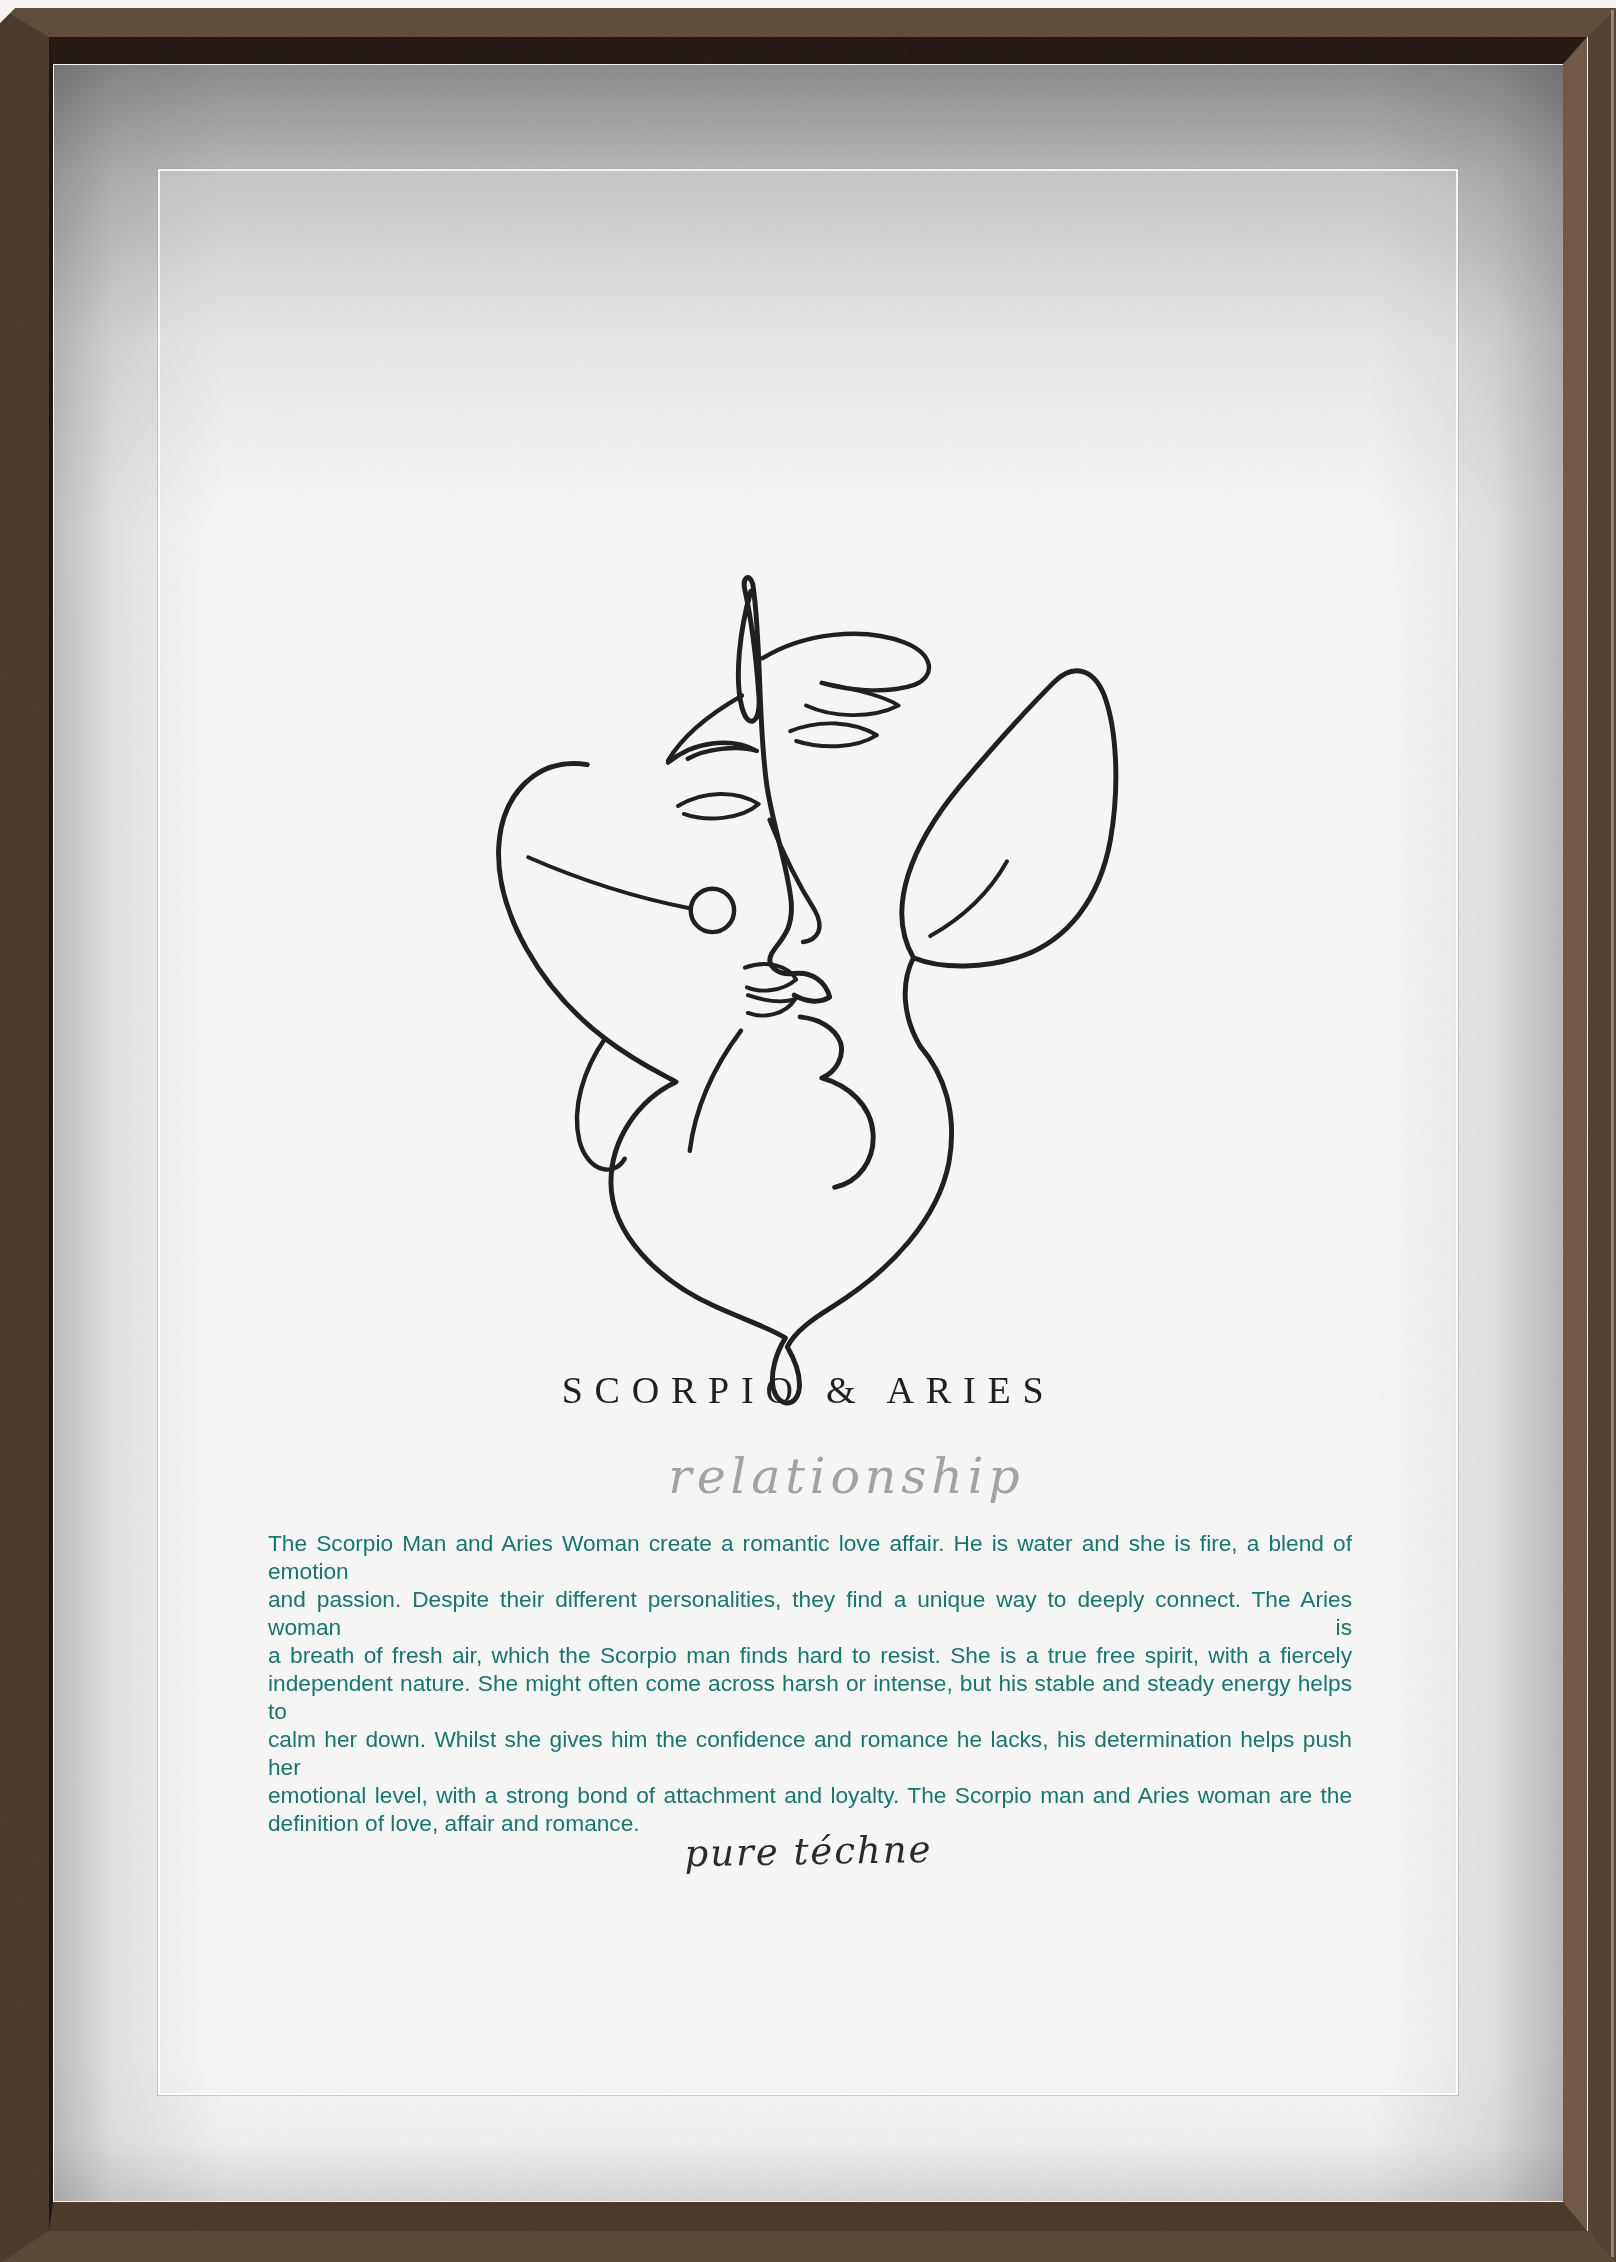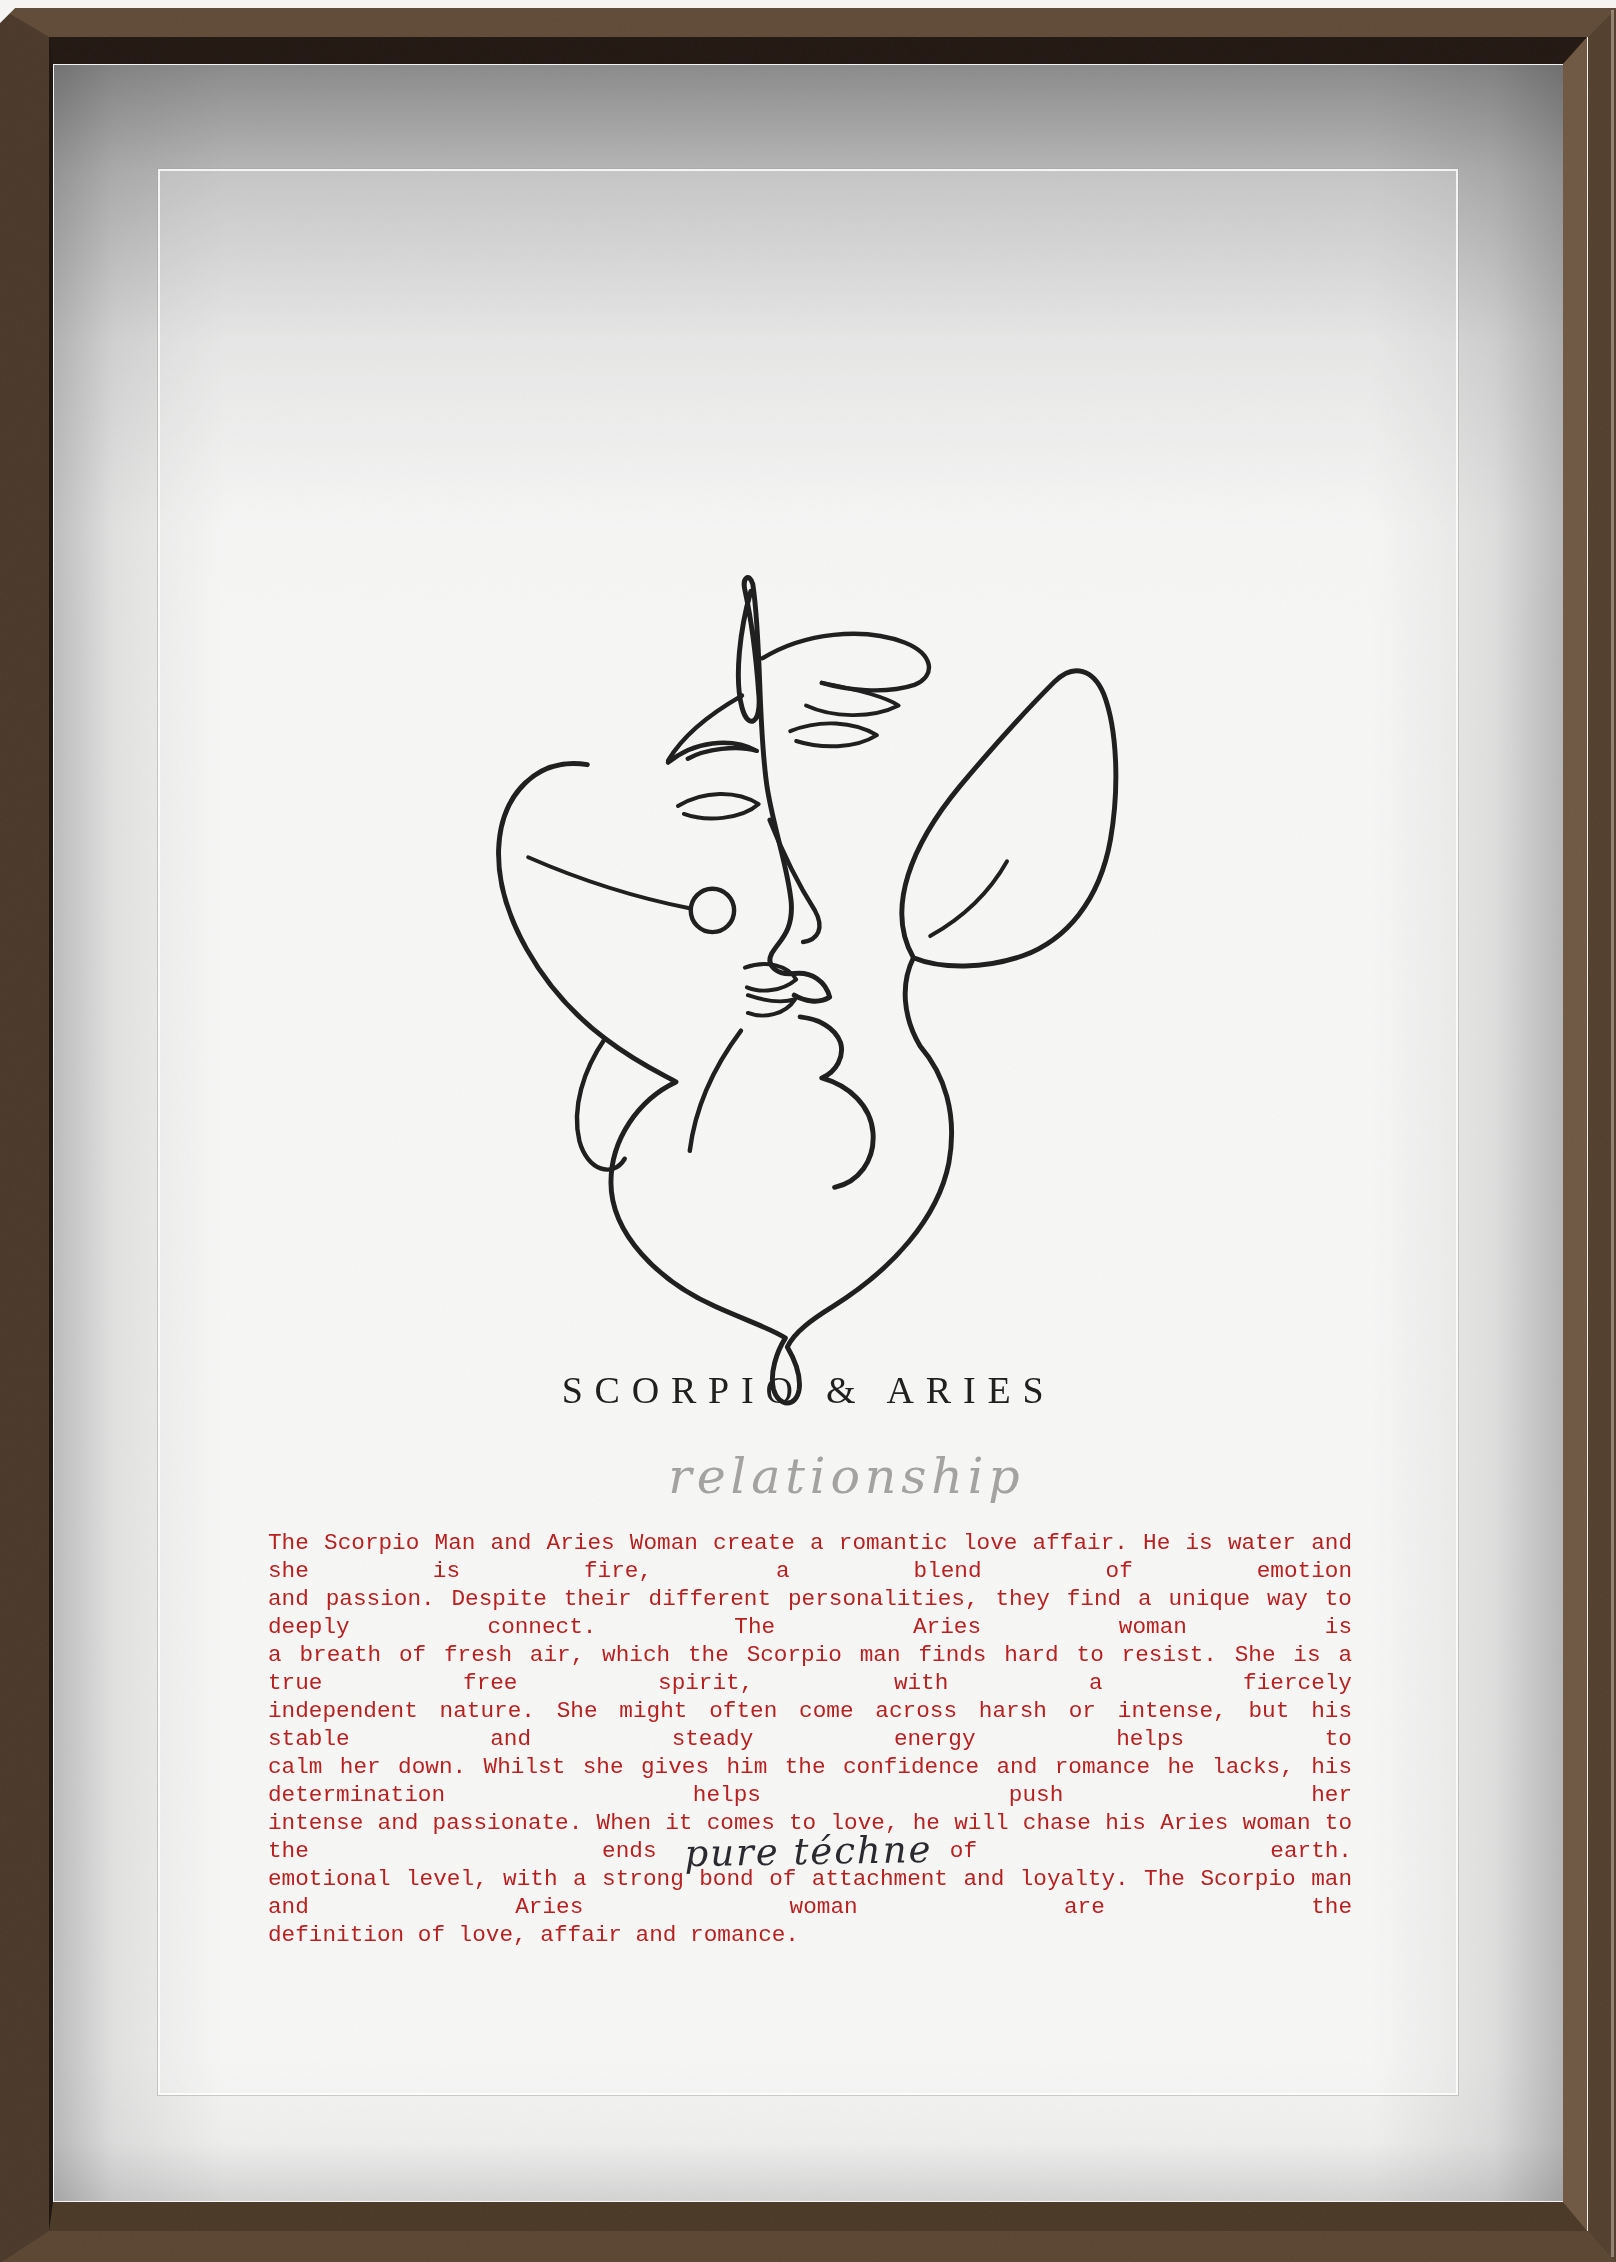--- a/index.html
+++ b/index.html
@@ -37,22 +37,22 @@
   .art path,.art circle{fill:none;stroke:#1c1c1c;stroke-linecap:round;stroke-linejoin:round;}
 
   
   .title{position:absolute;left:0;width:100%;top:1371px;margin:0;text-align:center;z-index:4;
          font-family:"Liberation Serif","DejaVu Serif",serif;font-weight:400;
          font-size:38px;line-height:1;letter-spacing:11.8px;color:#1d1c1c;}
   .subtitle{position:absolute;left:14px;width:100%;top:1448px;text-align:center;z-index:4;
          font-family:"DejaVu Serif",serif;font-style:italic;font-size:49px;line-height:1.2;
          color:#a3a2a0;letter-spacing:4.9px;padding-left:24px;}
   .body{position:absolute;left:268px;top:1529px;width:1084px;z-index:4;
-         font-family:Liberation Mono, monospace;font-size:22.7px;
-         line-height:28px;color:#b91c1c;}
+         font-family:Liberation Sans, sans-serif;font-size:22.7px;
+         line-height:28px;color:#0f766e;}
   .body-line{text-align:justify;text-align-last:justify;}
   .body-line.last{text-align-last:left;}
   .signature{position:absolute;left:0;width:100%;top:1830px;text-align:center;z-index:4;
          font-family:"DejaVu Serif",serif;font-style:italic;font-size:37px;color:#26262c;
          letter-spacing:2px;transform:rotate(-1deg);}
 
   
   .grain{position:absolute;inset:0;width:100%;height:100%;z-index:7;pointer-events:none;opacity:.05;}
 </style>
 </head>
@@ -117,21 +117,20 @@
   </svg>
 
   <h1 class="title">SCORPIO &amp; ARIES</h1>
   <div class="subtitle">relationship</div>
   <div class="body" id="body-lines">
       <div class="body-line">The Scorpio Man and Aries Woman create a romantic love affair. He is water and she is fire, a blend of emotion</div>
       <div class="body-line">and passion. Despite their different personalities, they find a unique way to deeply connect. The Aries woman is</div>
       <div class="body-line">a breath of fresh air, which the Scorpio man finds hard to resist. She is a true free spirit, with a fiercely</div>
       <div class="body-line">independent nature. She might often come across harsh or intense, but his stable and steady energy helps to</div>
       <div class="body-line">calm her down. Whilst she gives him the confidence and romance he lacks, his determination helps push her</div>
-      <div class="body-line">intense and passionate. When it comes to love, he will chase his Aries woman to the ends of earth.</div>
       <div class="body-line">emotional level, with a strong bond of attachment and loyalty. The Scorpio man and Aries woman are the</div>
       <div class="body-line last">definition of love, affair and romance.</div>
     </div>
   <div class="signature">pure téchne</div>
 
   <svg class="grain" aria-hidden="true" viewBox="0 0 1641 2297" width="1617" height="2263">
     <filter id="g">
         <feTurbulence type="fractalNoise" baseFrequency="0.8" numOctaves="2" stitchTiles="stitch"></feTurbulence>
       <feColorMatrix type="saturate" values="0"></feColorMatrix>
       </filter>

